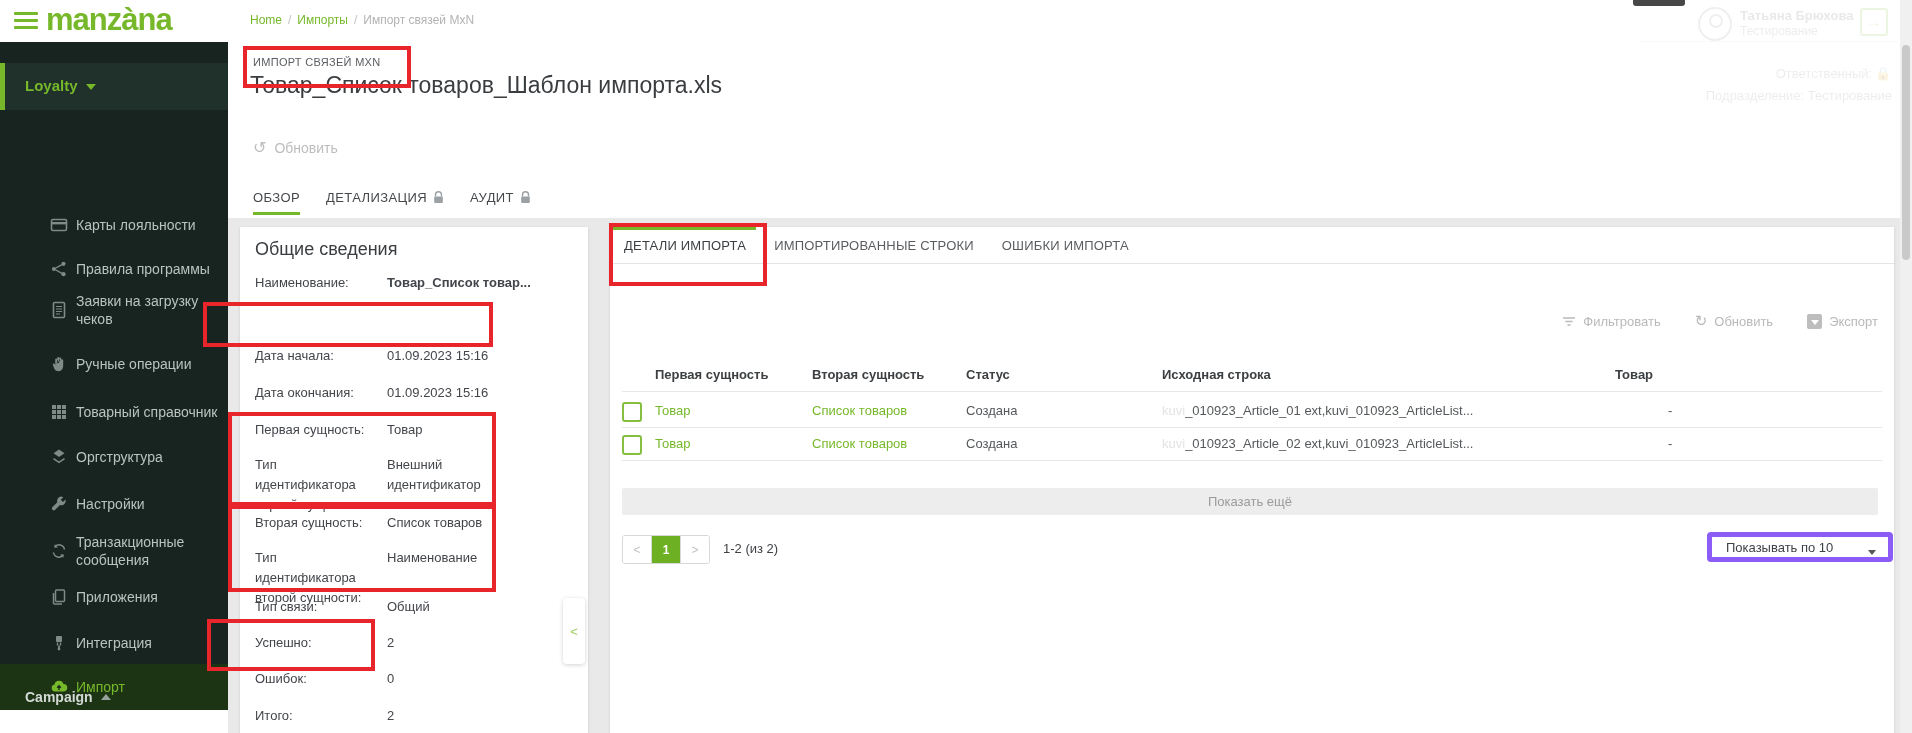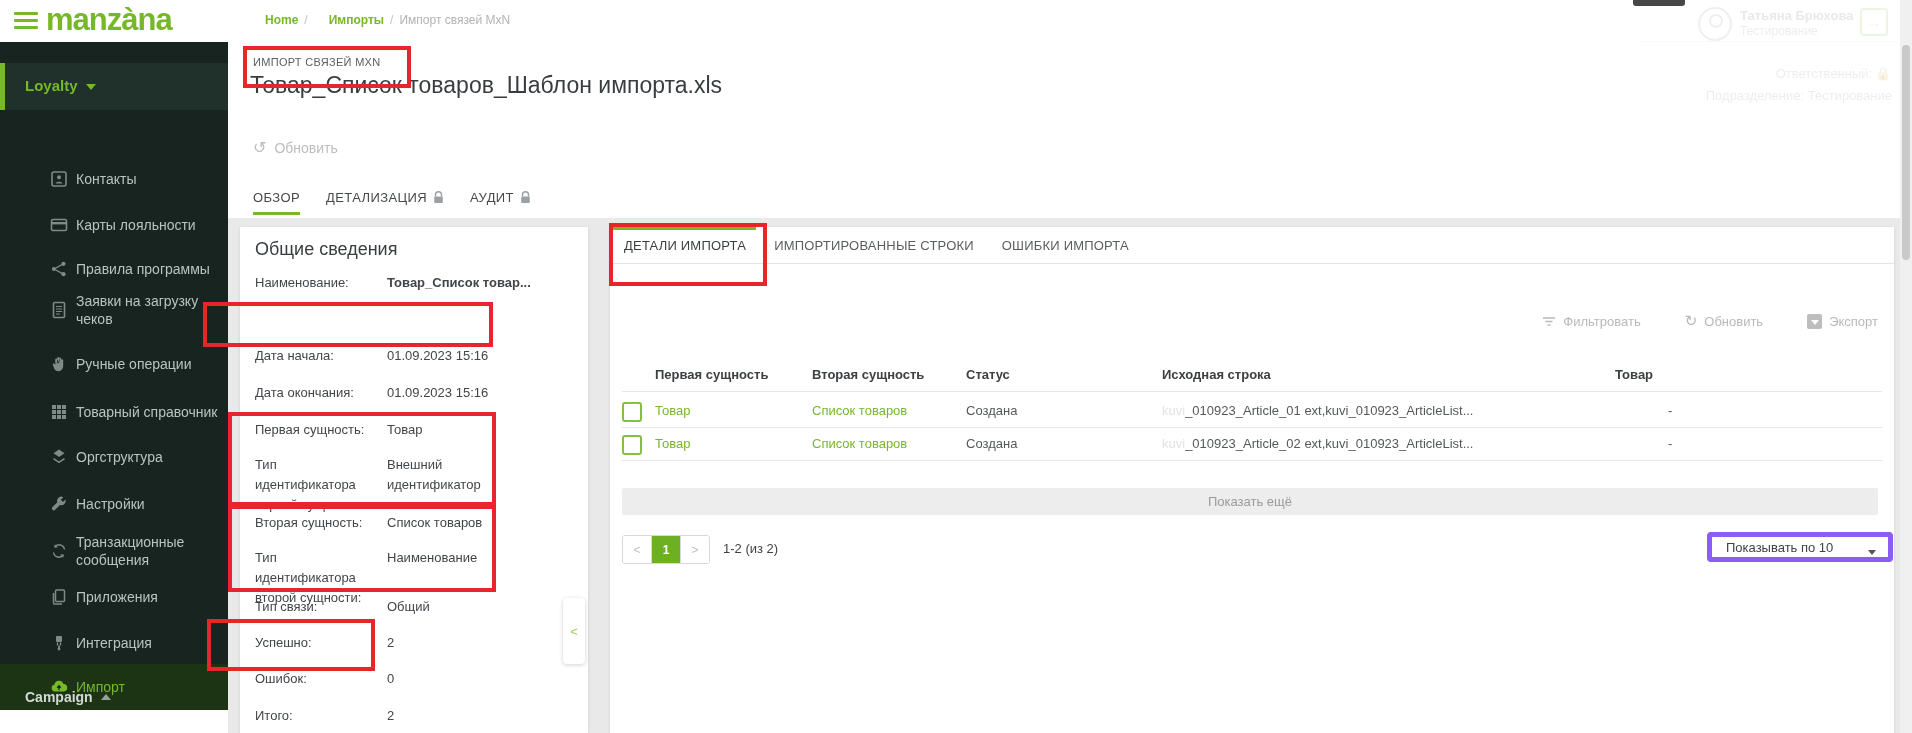--- a/index.html
+++ b/index.html
@@ -5,21 +5,21 @@
   html,body{margin:0;padding:0;background:#fff;}
   #app{position:relative;width:1912px;height:733px;overflow:hidden;
        font-family:"Liberation Sans","DejaVu Sans",sans-serif;color:#3f4245;}
 
   
   #topbar{position:absolute;left:0;top:0;width:1912px;height:42px;background:#fff;}
   #hamburger{position:absolute;left:14px;top:12px;width:24px;height:18px;cursor:pointer;}
   #hamburger span{display:block;height:3px;background:#76b82a;margin-bottom:4px;border-radius:1px;}
   #logo{position:absolute;left:46px;top:2px;font-size:31px;font-weight:700;color:#76b82a;letter-spacing:-1px;}
   #breadcrumb{position:absolute;left:250px;top:13px;font-size:12px;color:#b3b3b3;}
-  #breadcrumb .crumb-link{color:#76b82a;font-weight:700;text-decoration:none;cursor:pointer;margin-left:15px;}
+  #breadcrumb .crumb-link{color:#76b82a;font-weight:400;text-decoration:none;cursor:pointer;}
   #breadcrumb .sep{margin:0 6px;color:#c2c2c2;}
   #top-artifact{position:absolute;left:1633px;top:0;width:52px;height:6px;background:#474747;border-radius:0 0 3px 3px;}
 
   
   .faint{opacity:.13;}
   #user-avatar{position:absolute;left:1698px;top:7px;width:30px;height:30px;border:2px solid #8b8b8b;border-radius:50%;}
   #user-avatar:after{content:"";position:absolute;left:9px;top:5px;width:10px;height:10px;border:2px solid #8b8b8b;border-radius:50%;}
   #user-name{position:absolute;left:1740px;top:8px;font-size:13px;font-weight:700;color:#555;}
   #user-unit{position:absolute;left:1740px;top:24px;font-size:12px;color:#777;}
   #logout-btn{position:absolute;left:1860px;top:8px;width:24px;height:24px;border:2px solid #76b82a;border-radius:3px;
@@ -66,21 +66,21 @@
   #collapse-pill{position:absolute;left:563px;top:598px;width:22px;height:66px;background:#fff;border-radius:4px;
                  box-shadow:0 1px 4px rgba(0,0,0,.18);cursor:pointer;color:#9cca62;font-size:13px;
                  display:flex;align-items:center;justify-content:center;}
 
   #details-card{left:610px;top:227px;width:1284px;height:506px;}
   #details-tabbar{position:absolute;left:0;top:0;width:1284px;height:36px;border-bottom:1px solid #e4e4e4;
                   display:flex;font-size:13px;color:#5a5d60;letter-spacing:.2px;}
   #details-tabbar .dtab{padding:0 14px;display:flex;align-items:center;cursor:pointer;}
   #details-tabbar .dtab.active{color:#3c3f42;}
   #active-tab-topbar{position:absolute;left:0;top:0;width:146px;height:3px;background:#76b82a;}
-  #details-toolbar{position:absolute;right:16px;top:85px;display:flex;gap:44px;font-size:13px;color:#b9b9b9;}
+  #details-toolbar{position:absolute;right:16px;top:85px;display:flex;gap:34px;font-size:13px;color:#b9b9b9;}
   #details-toolbar .tool{display:flex;align-items:center;gap:7px;cursor:pointer;}
   #details-toolbar .gly{font-family:"DejaVu Sans",sans-serif;font-size:15px;}
   .export-sq{width:15px;height:15px;background:#bdbdbd;border-radius:2px;position:relative;}
   .export-sq:after{content:"";position:absolute;left:4px;top:6px;border-left:4px solid transparent;
                    border-right:4px solid transparent;border-top:5px solid #fff;}
 
   .thead{position:absolute;font-size:13px;font-weight:700;color:#3d4043;top:140px;}
   .hline{position:absolute;left:12px;width:1260px;height:1px;background:#e7e7e7;}
   .trow-text{position:absolute;font-size:13px;color:#55585a;}
   .green-link{color:#76b82a;cursor:pointer;}
@@ -138,30 +138,20 @@
     <div class="meta-line" style="top:66px;"><span>Ответственный:</span> 🔒</div>
     <div class="meta-line" style="top:88px;">Подразделение: Тестирование</div>
   </div>
 
   <div id="sidebar">
     <div id="loyalty-row">
       <div class="bar"></div>
       <div class="lbl"><span>Loyalty</span><span class="caret-down"></span></div>
     </div>
 
-    <div class="side-item" style="top:117px;">
-      <span class="ic">
-          <svg viewBox="0 0 18 18">
-            <rect x="2" y="2" width="14" height="14" rx="2" fill="none" stroke="currentColor" stroke-width="1.6"></rect>
-            <circle cx="9" cy="7.2" r="2" fill="currentColor"></circle>
-            <path d="M5.5 13.5c.6-2.4 6.4-2.4 7 0z" fill="currentColor"></path>
-          </svg>
-        </span>
-      <span class="txt">Контакты</span>
-    </div>
     <div class="side-item" style="top:163px;">
       <span class="ic">
           <svg viewBox="0 0 18 18">
             <rect x="1.5" y="3.5" width="15" height="11" rx="1.5" fill="none" stroke="currentColor" stroke-width="1.6"></rect>
             <rect x="1.5" y="6" width="15" height="2.4" fill="currentColor"></rect>
           </svg>
         </span>
       <span class="txt">Карты лояльности</span>
     </div>
     <div class="side-item" style="top:207px;">

